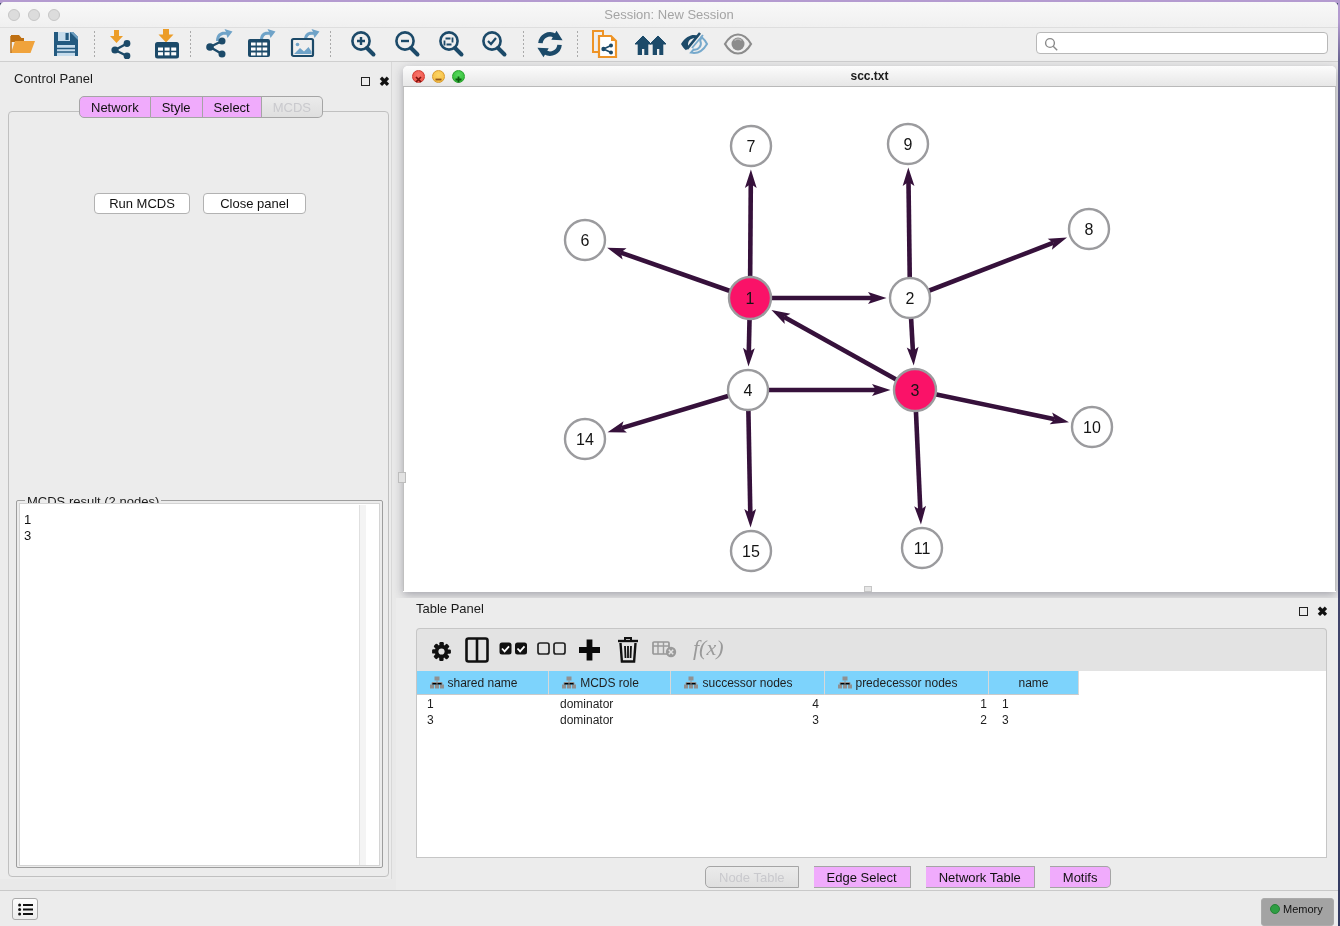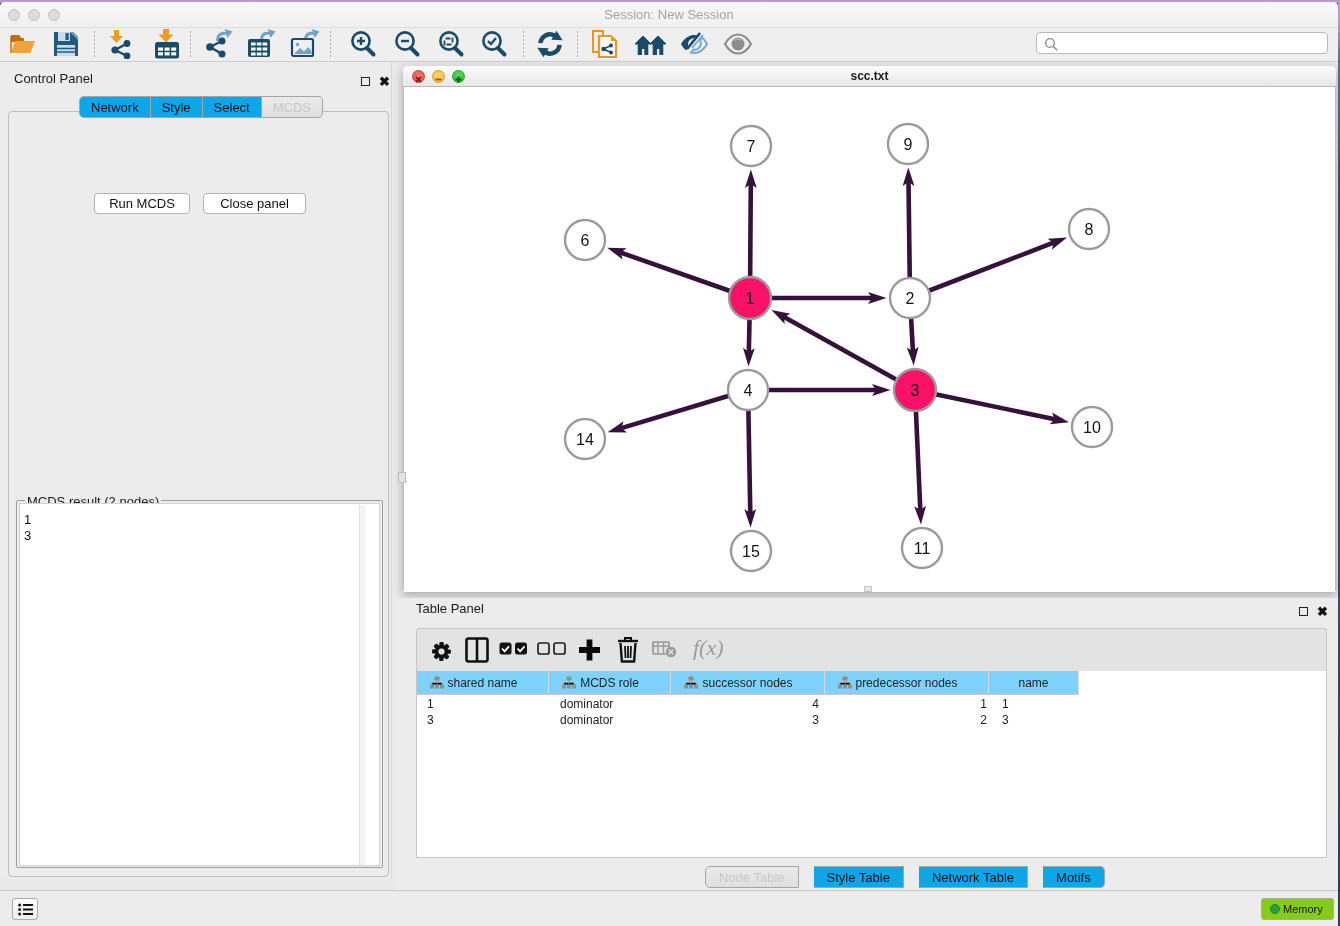--- a/index.html
+++ b/index.html
@@ -23,21 +23,21 @@
 
 #main { position:absolute; left:0; top:60px; width:1338px; height:828px; background:#e9e9e9; }
 #statussep { position:absolute; left:0; top:888px; width:1338px; height:1px; background:#c9c9c9; }
 
 #cp { position:absolute; left:0; top:60px; width:392px; height:817px; background:#ececec; border-right:1px solid #d8d8d8; }
 #cp .hdr { position:absolute; left:14px; top:9px; font-size:13px; color:#1b1b1b; }
 .winbtns { position:absolute; }
 .sqbtn { display:inline-block; width:9px; height:9px; border:1.5px solid #222; margin-right:9px; }
 .xbtn { display:inline-block; font-size:13px; font-weight:bold; color:#111; }
 #cptabs { position:absolute; left:79px; top:34px; height:22px; display:flex; font-size:13px; }
-.tab { border:1px solid #a5a5a5; border-left:none; background:#0ea5e9; color:#111; padding:0 11px;
+.tab { border:1px solid #a5a5a5; border-left:none; background:#f0abfc; color:#111; padding:0 11px;
   display:flex; align-items:center; justify-content:center; height:22px; }
 .tab.first { border-left:1px solid #a5a5a5; border-radius:5px 0 0 5px; }
 .tab.sel { background:linear-gradient(#ebebeb,#dfdfdf); color:#c9c9cd; border-radius:0 5px 5px 0; }
 #cpbody { position:absolute; left:8px; top:49px; width:381px; height:766px; background:#ececec;
   border:1px solid #c0c0c0; border-radius:4px; }
 #optlbl { position:absolute; left:8px; top:76px; width:100%; text-align:center; font-size:15px; color:#1a1a1a; }
 #combo { position:absolute; left:43px; top:96px; width:312px; height:22px; background:#fff; border:1px solid #b2b2b2; border-radius:4px; }
 #combo .ctext { position:absolute; left:13px; top:2px; font-size:14.5px; color:#111; }
 .btn { position:absolute; height:21px; background:#fff; border:1px solid #b2b2b2; border-radius:4px;
   font-size:13px; color:#111; text-align:center; line-height:19px; }
@@ -60,21 +60,21 @@
 #tptool { position:absolute; left:20px; top:30px; width:911px; height:43px; background:#e3e3e3;
   border:1px solid #c6c6c6; border-bottom:none; border-radius:4px 4px 0 0;padding-left:26px; }
 #tptable { position:absolute; left:20px; top:73px; width:911px; height:187px; background:#fff; border:1px solid #c6c6c6; border-top:none; }
 .th { position:absolute; top:0; height:24px; background:#7dd3fc; border-right:1px solid #d8d8d8; border-bottom:1px solid #cacaca; }
 .th .txt { position:absolute; top:5px; width:100%; text-align:center; font-size:12px; color:#1e1e1e; }
 .td { position:absolute; font-size:12px; color:#1e1e1e; }
 #tptabs { position:absolute; left:294px; top:268px; height:22px; display:flex; font-size:13px; }
 #tptabs .tab { padding:0 13px;margin-left:15px; }
 
 #listbtn { position:absolute; left:12px; top:896px; width:26px; height:22px; background:linear-gradient(#fdfdfd,#ededed); border:1px solid #ababab; border-radius:3px; }
-#membtn { position:absolute; left:1261px; top:896px; width:73px; height:22px; background:#84cc16; border:1px solid #ababab; border-radius:3px; font-size:11px; color:#111; }
+#membtn { position:absolute; left:1261px; top:896px; width:73px; height:28px; background:#a3a3a3; border:1px solid #ababab; border-radius:3px; font-size:11px; color:#111; }
 </style>
 </head>
 <body>
 <div id="topband"></div>
 <div id="app">
   <div id="titlebar">
     <div class="tl" style="left:8px;"></div>
     <div class="tl" style="left:28px;"></div>
     <div class="tl" style="left:48px;"></div>
     <div id="apptitle">Session: New Session</div>
@@ -385,21 +385,21 @@
       <div class="td" style="left:558px; top:26px; width:12px; text-align:right;">1</div>
       <div class="td" style="left:585px; top:26px;">1</div>
       <div class="td" style="left:10px; top:42px;">3</div>
       <div class="td" style="left:143px; top:42px;">dominator</div>
       <div class="td" style="left:390px; top:42px; width:12px; text-align:right;">3</div>
       <div class="td" style="left:558px; top:42px; width:12px; text-align:right;">2</div>
       <div class="td" style="left:585px; top:42px;">3</div>
     </div>
     <div id="tptabs">
       <div class="tab first sel" style="border-radius:5px 0 0 5px; border-left:1px solid #a5a5a5;">Node Table</div>
-        <div class="tab">Style Table</div>
+        <div class="tab">Edge Select</div>
         <div class="tab">Network Table</div>
         <div class="tab" style="border-radius:0 5px 5px 0;">Motifs</div>
     </div>
   </div>
   <div id="statussep"></div>
   <div style="position:absolute;left:398px;top:470px;width:8px;height:11px;background:#e2e2e2;border:1px solid #bdbdbd;"></div>
   <div style="position:absolute;left:864px;top:584px;width:8px;height:6px;background:#e6e6e6;border:1px solid #c6c6c6;"></div>
   <div id="listbtn"><svg style="margin:4px 0 0 5px" width="15" height="13" viewBox="0 0 15 13">
         <circle cx="1.6" cy="2" r="1.5" fill="#111"></circle>
         <circle cx="1.6" cy="6.5" r="1.5" fill="#111"></circle>

